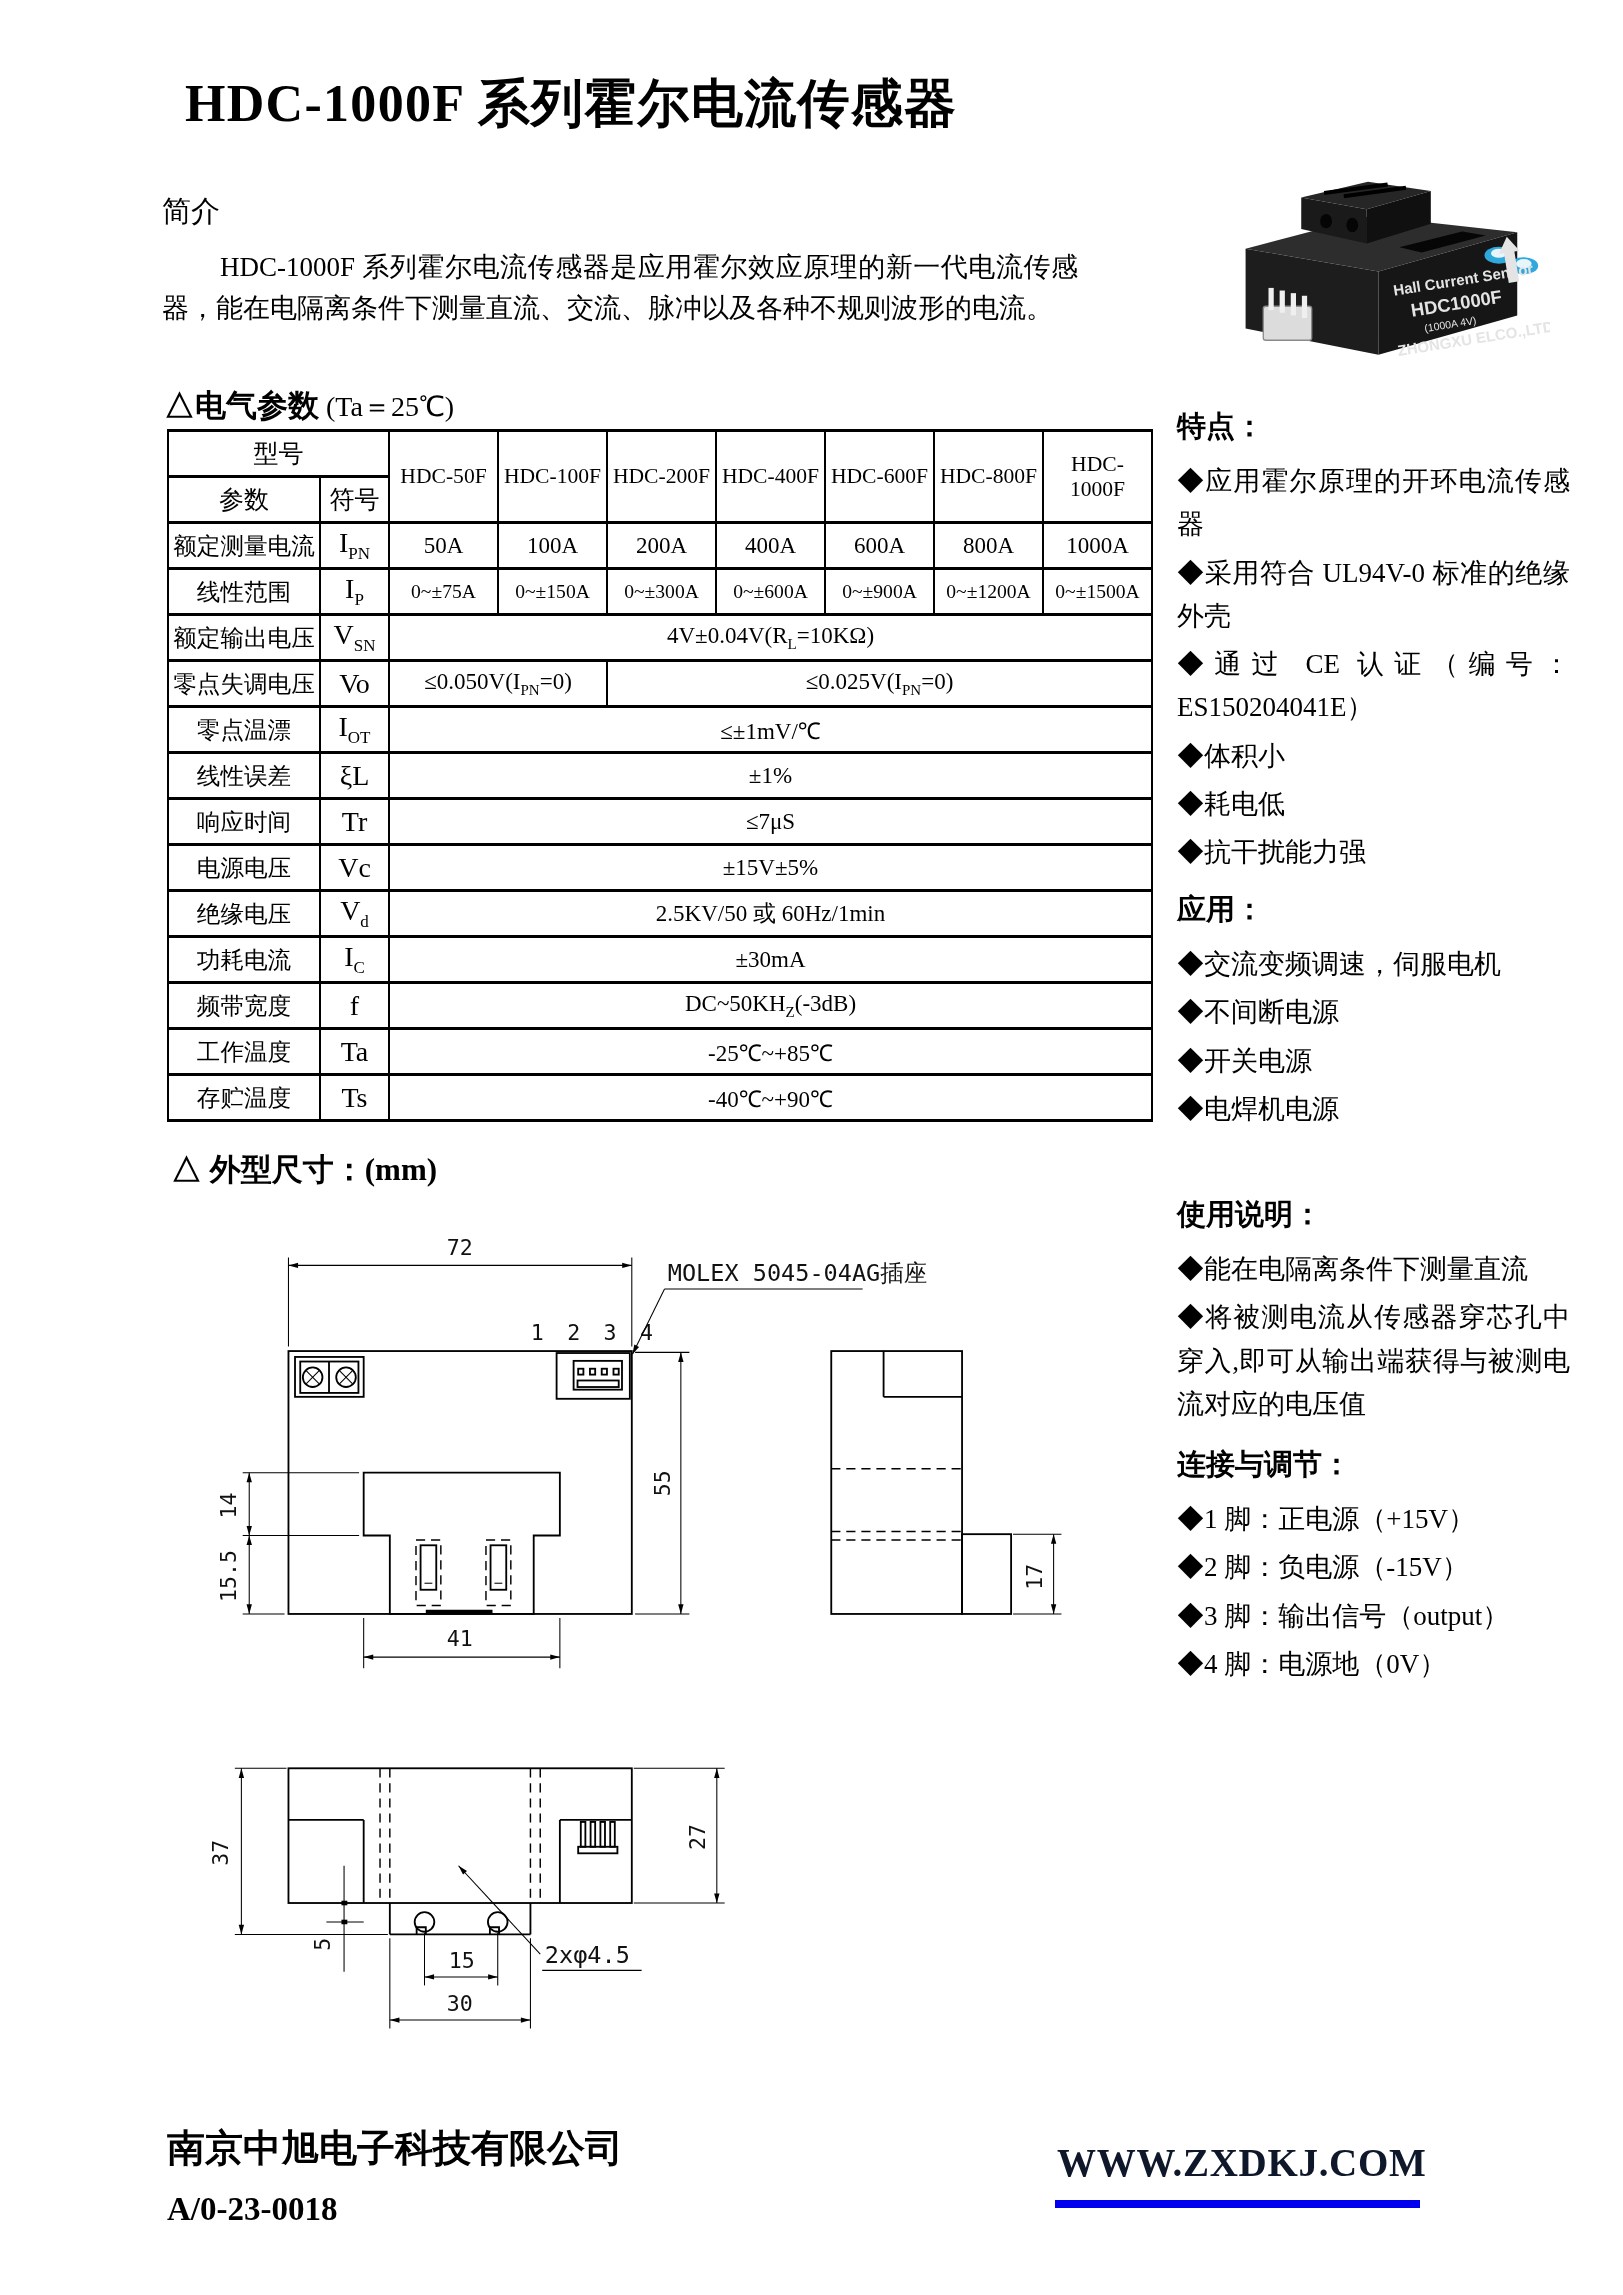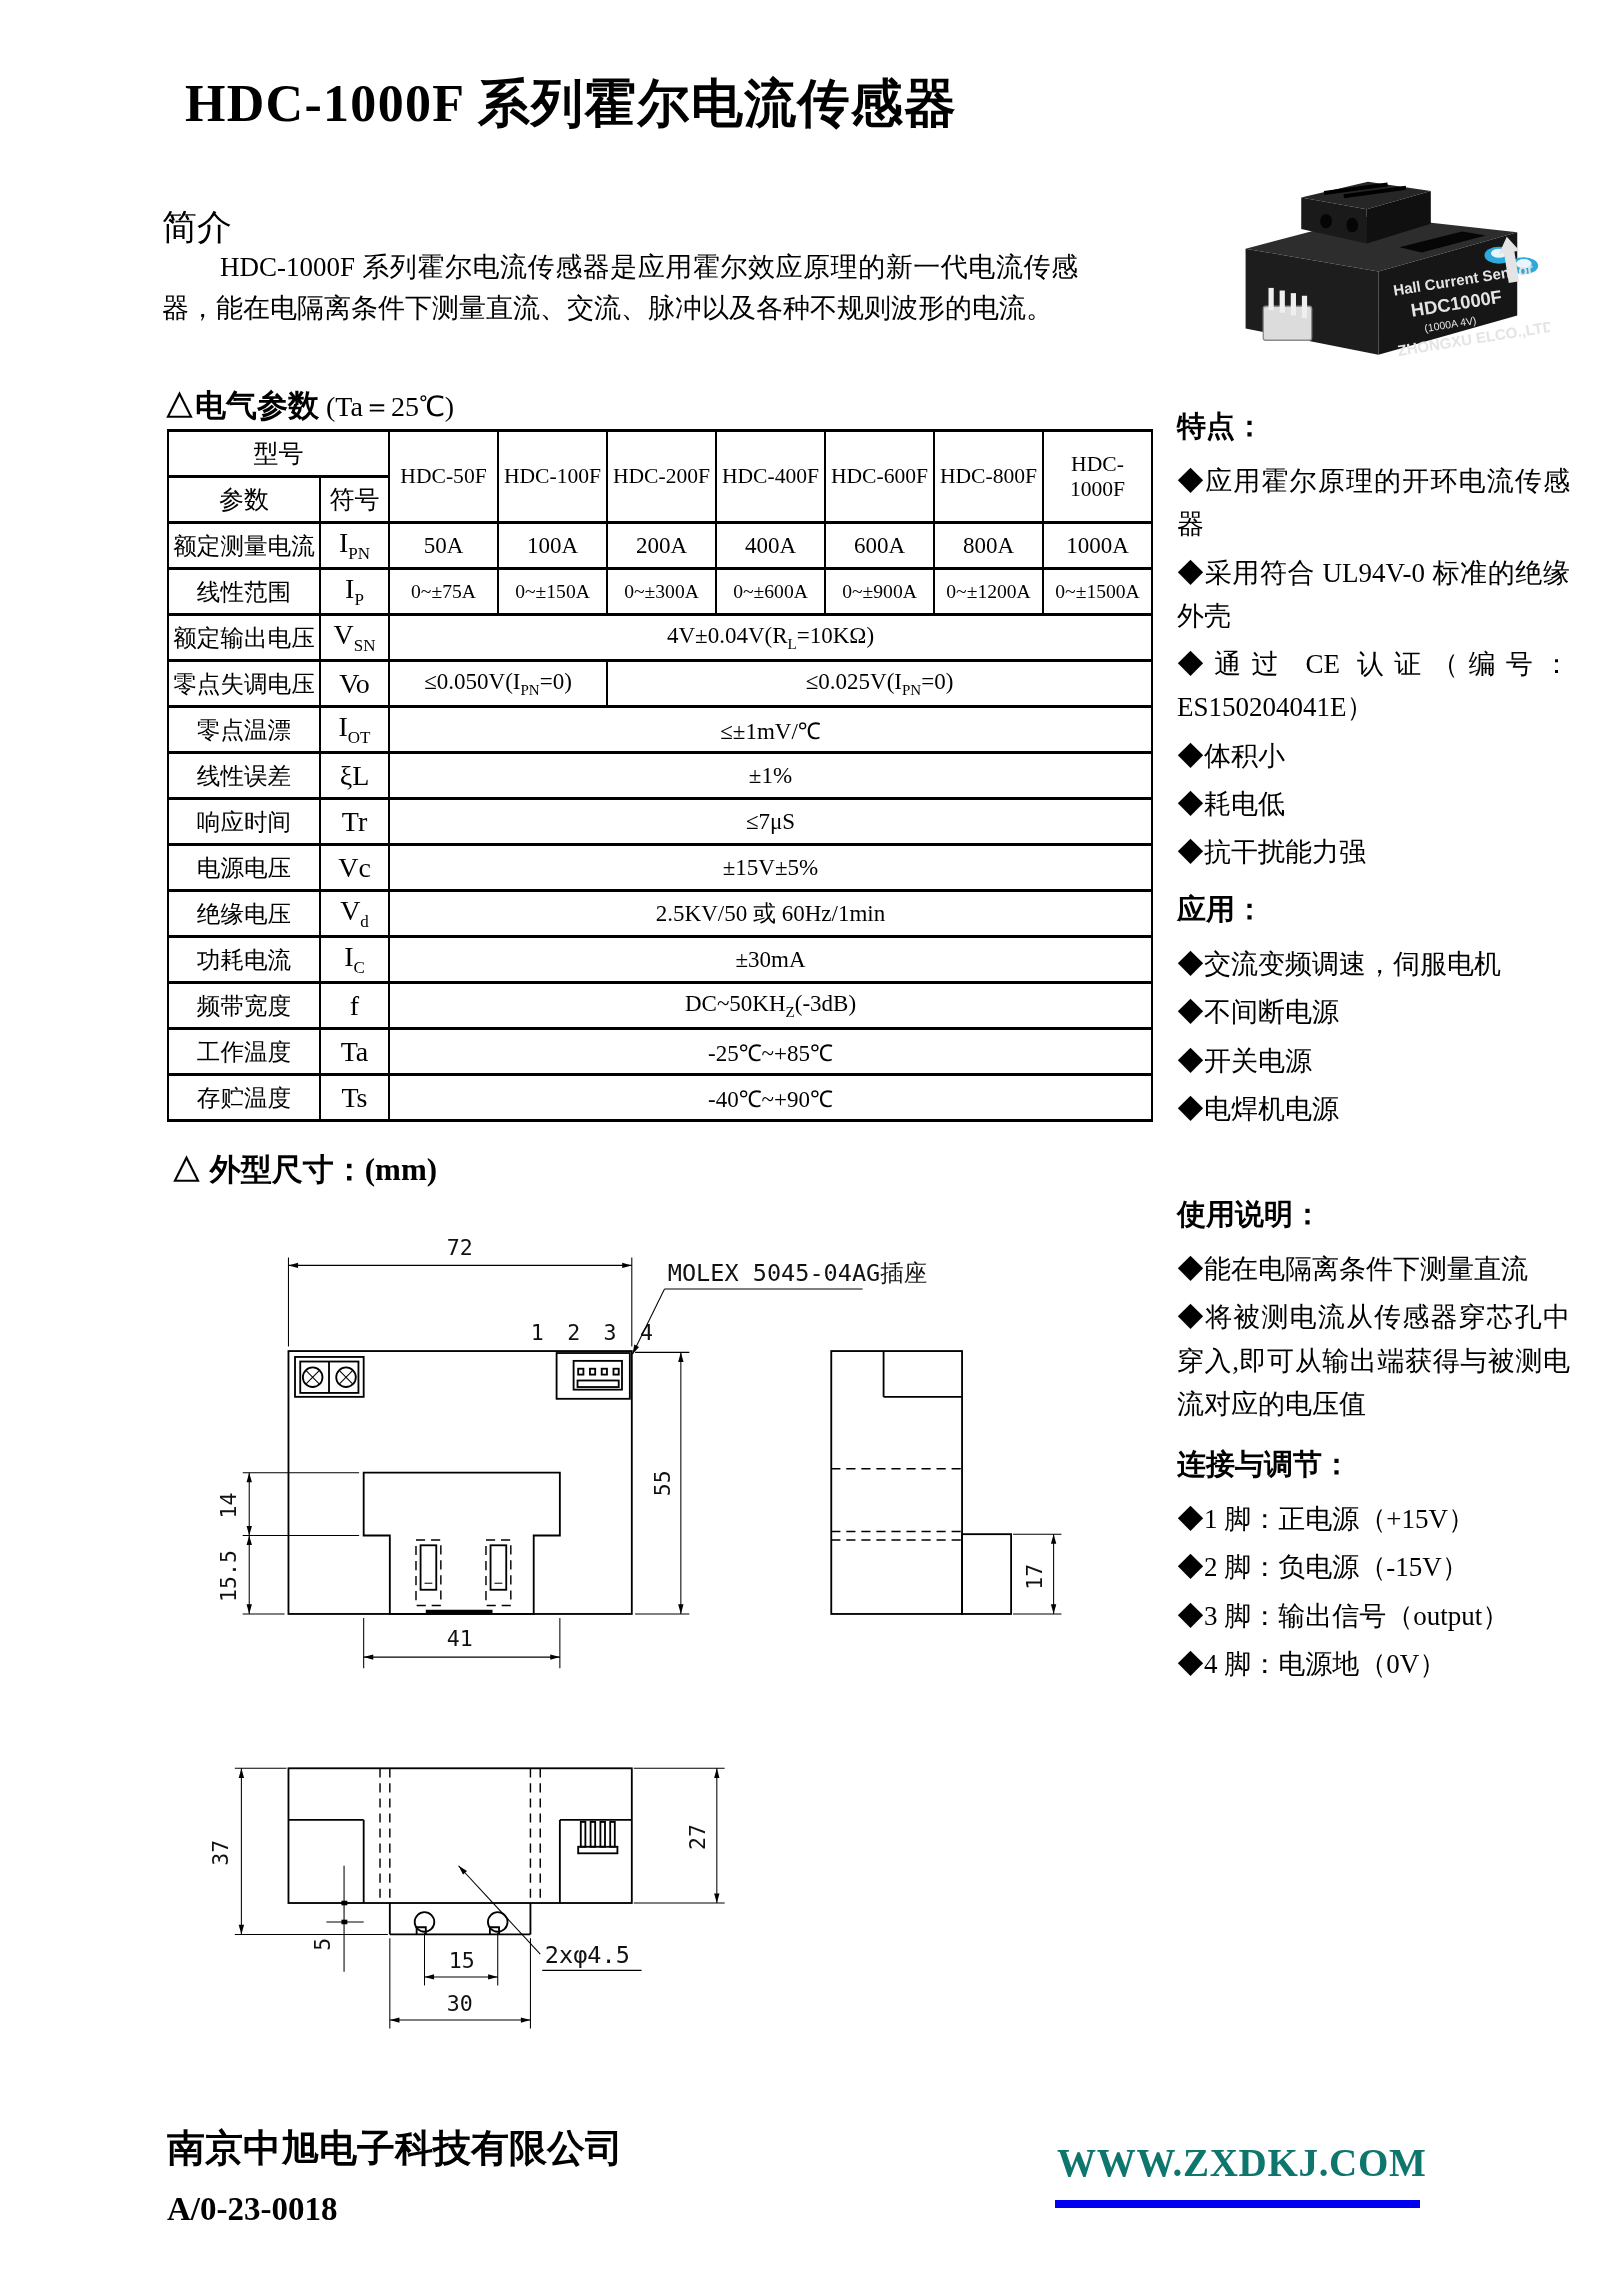--- a/index.html
+++ b/index.html
@@ -3,21 +3,21 @@
 <meta charset="utf-8">
 <style>
   * { margin:0; padding:0; box-sizing:border-box; }
   html,body { background:#ffffff; }
   body { font-family:"Liberation Serif", serif; color:#000; }
   #page { position:relative; width:1623px; height:2295px; background:#fff; overflow:hidden; }
 
   .abs { position:absolute; }
 
   .title { left:185px; top:69px; font-size:52px; font-weight:bold; letter-spacing:1.3px; white-space:nowrap; }
-  .intro-h { left:162px; top:204px; font-size:35px; }
+  .intro-h { left:162px; top:192px; font-size:29px; }
   .intro-p { left:162px; top:247px; width:916px; font-size:27px; line-height:1.5; text-align:justify; text-indent:58px; }
 
   .photo-svg { left:1203px; top:157px; }
 
   .elec-h { left:164px; top:385px; font-size:31px; white-space:nowrap; }
   .elec-h .bold { font-weight:bold; }
   .elec-h .cond { font-size:28px; }
 
   table.spec { position:absolute; left:167px; top:429px; border-collapse:collapse; table-layout:fixed; width:982px;
                font-family:"Liberation Serif", serif; }
@@ -396,17 +396,17 @@
       <text class="dtxt" x="452" y="1214" text-anchor="middle">30</text>
 
       <line class="ld-start" x1="450" y1="992" x2="575" y2="1127"></line>
       <text class="mtxt" x="582" y="1140">2xφ4.5</text>
       <line class="thin" x1="578" y1="1152" x2="730" y2="1152"></line>
     </g>
   </svg>
 
   <div class="abs f-company">南京中旭电子科技有限公司</div>
   <div class="abs f-doc">A/0-23-0018</div>
-  <div class="abs f-web" style="color: #0f766e;">WWW.ZXDKJ.COM</div>
+  <div class="abs f-web" style="color: #0f172a;">WWW.ZXDKJ.COM</div>
   <div class="abs f-webbar" style="background: rgb(0, 0, 238);"></div>
 
 </div>
 
 
 </body></html>

